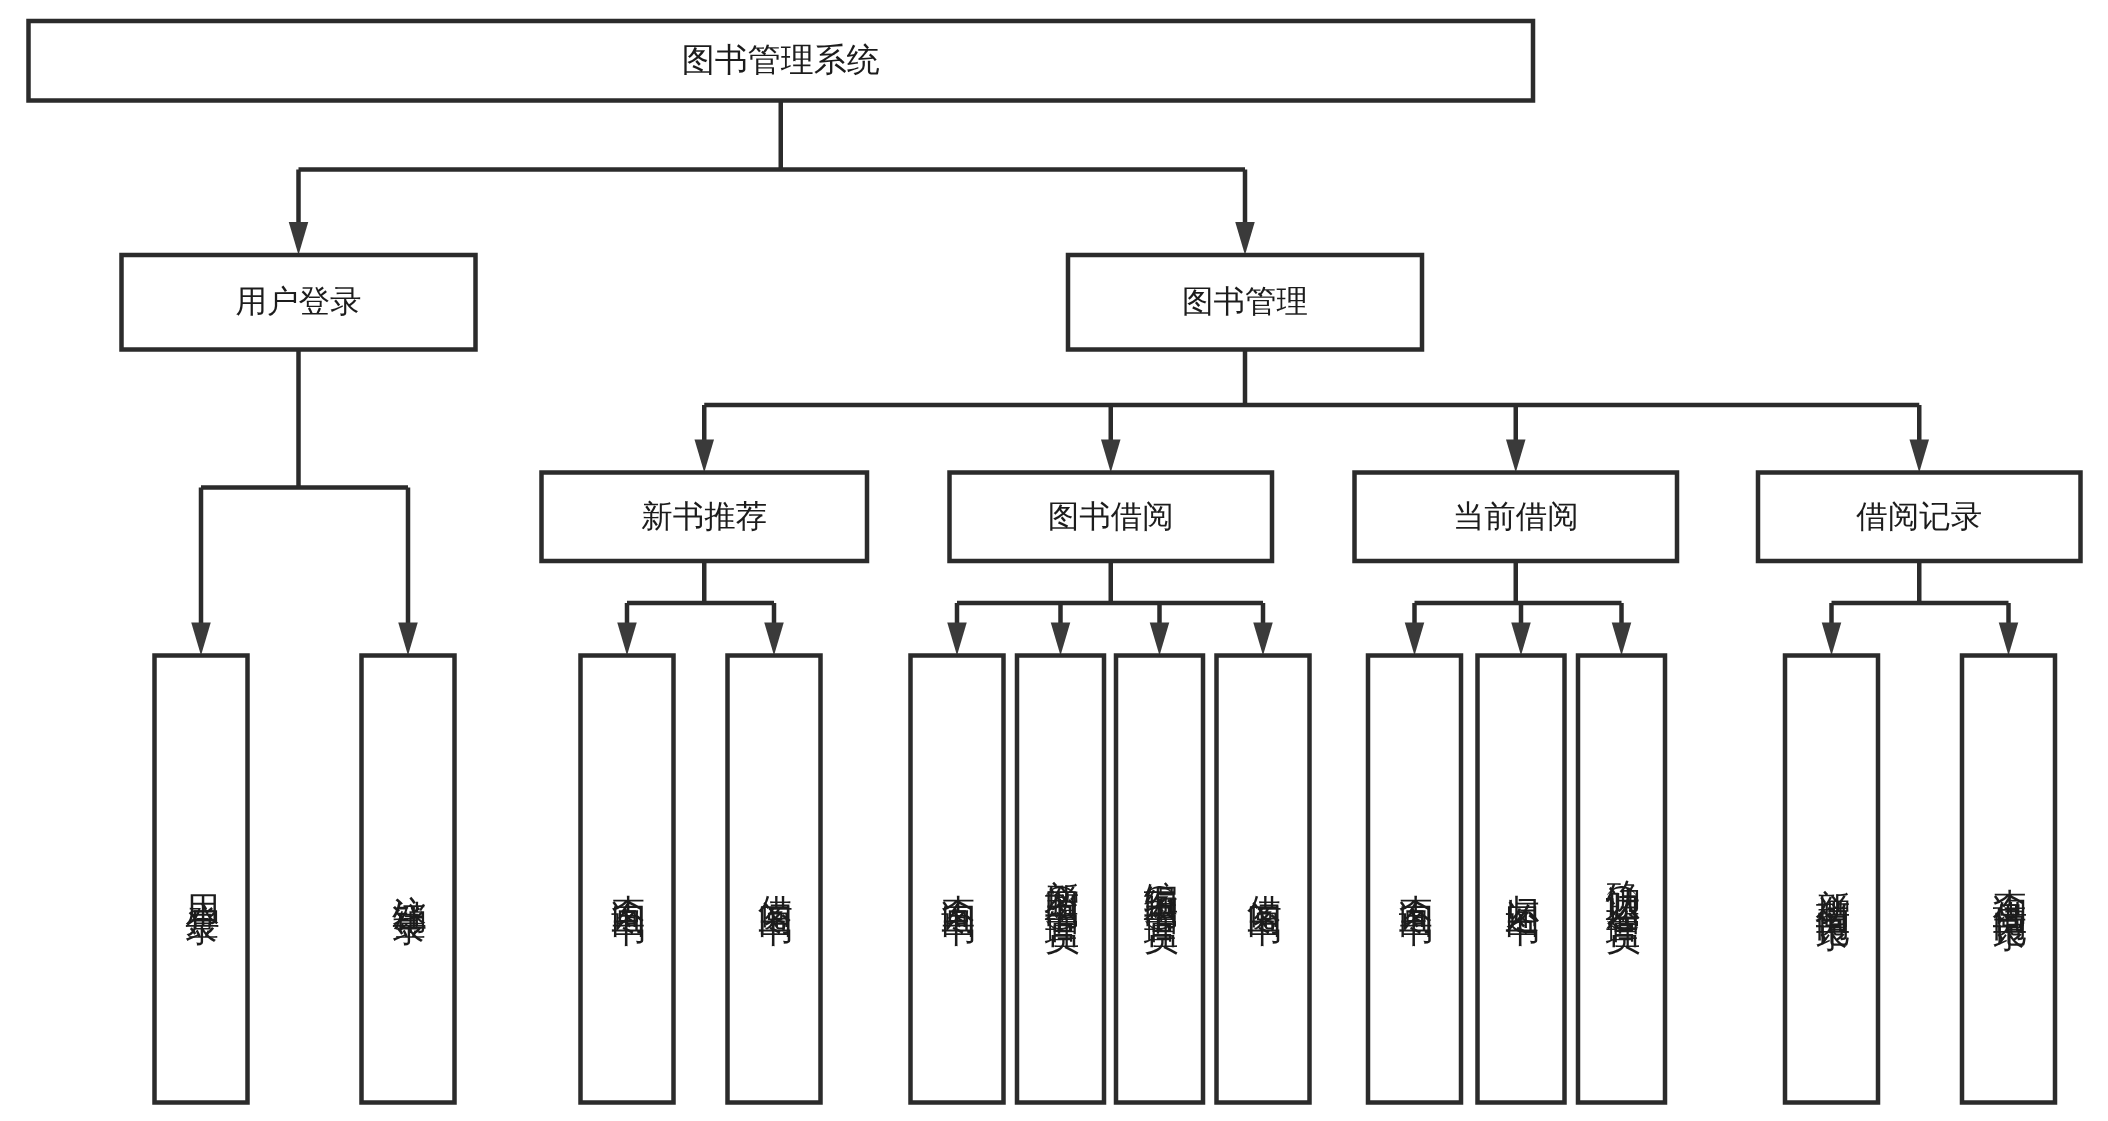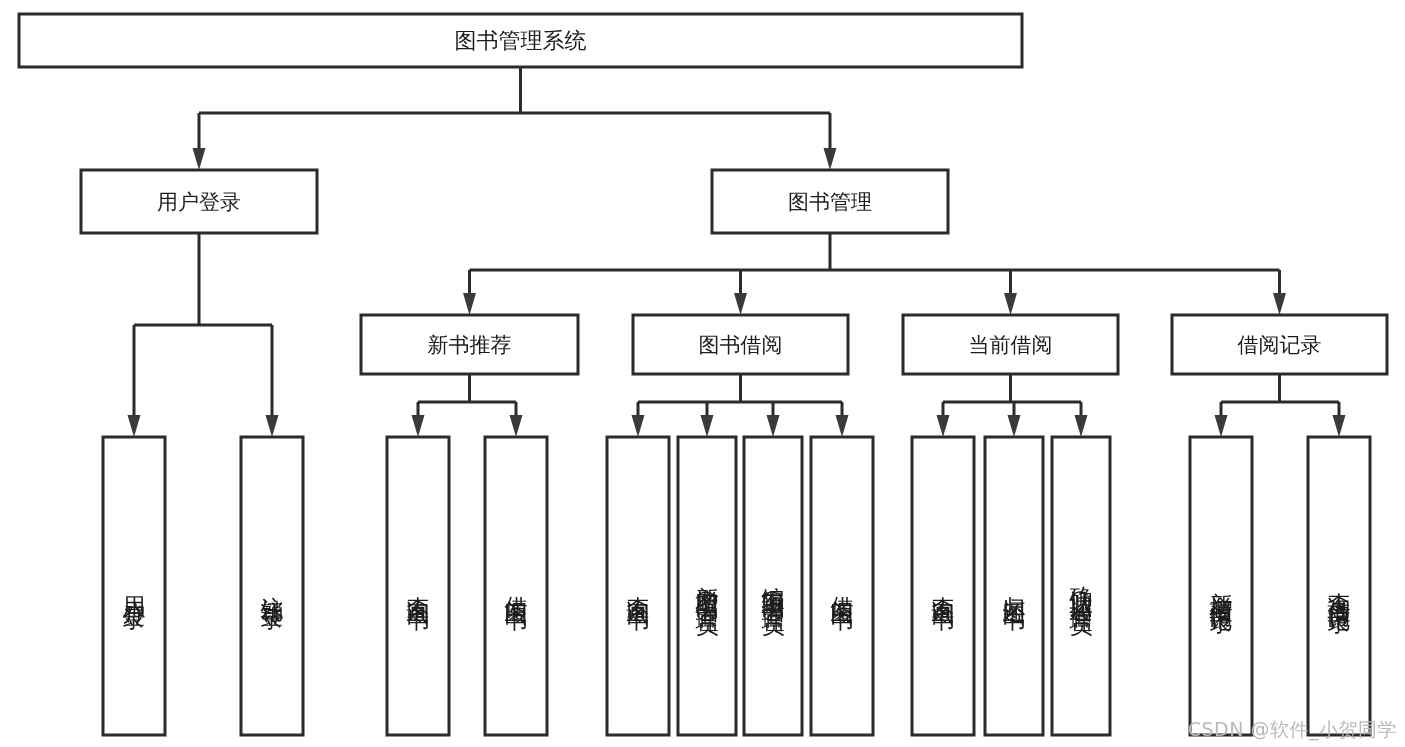--- a/index.html
+++ b/index.html
@@ -227,15 +227,14 @@
         <span class="vert-label">确认归还（管理员）</span>
       </div>
       <div class="vert-label-wrap" style="left: 1190px; top: 437px; width: 62px; height: 161px; padding-top: 137px;">
         <span class="vert-label">新增借阅记录</span>
       </div>
       <div class="vert-label-wrap" style="left: 1308px; top: 437px; width: 62px; height: 161px; padding-top: 137px;">
         <span class="vert-label">查询借阅记录</span>
       </div>
     </div>
 
-  <div class="watermark">CSDN @软件_小贺同学</div>
 
 </div>
 
 </body></html>

